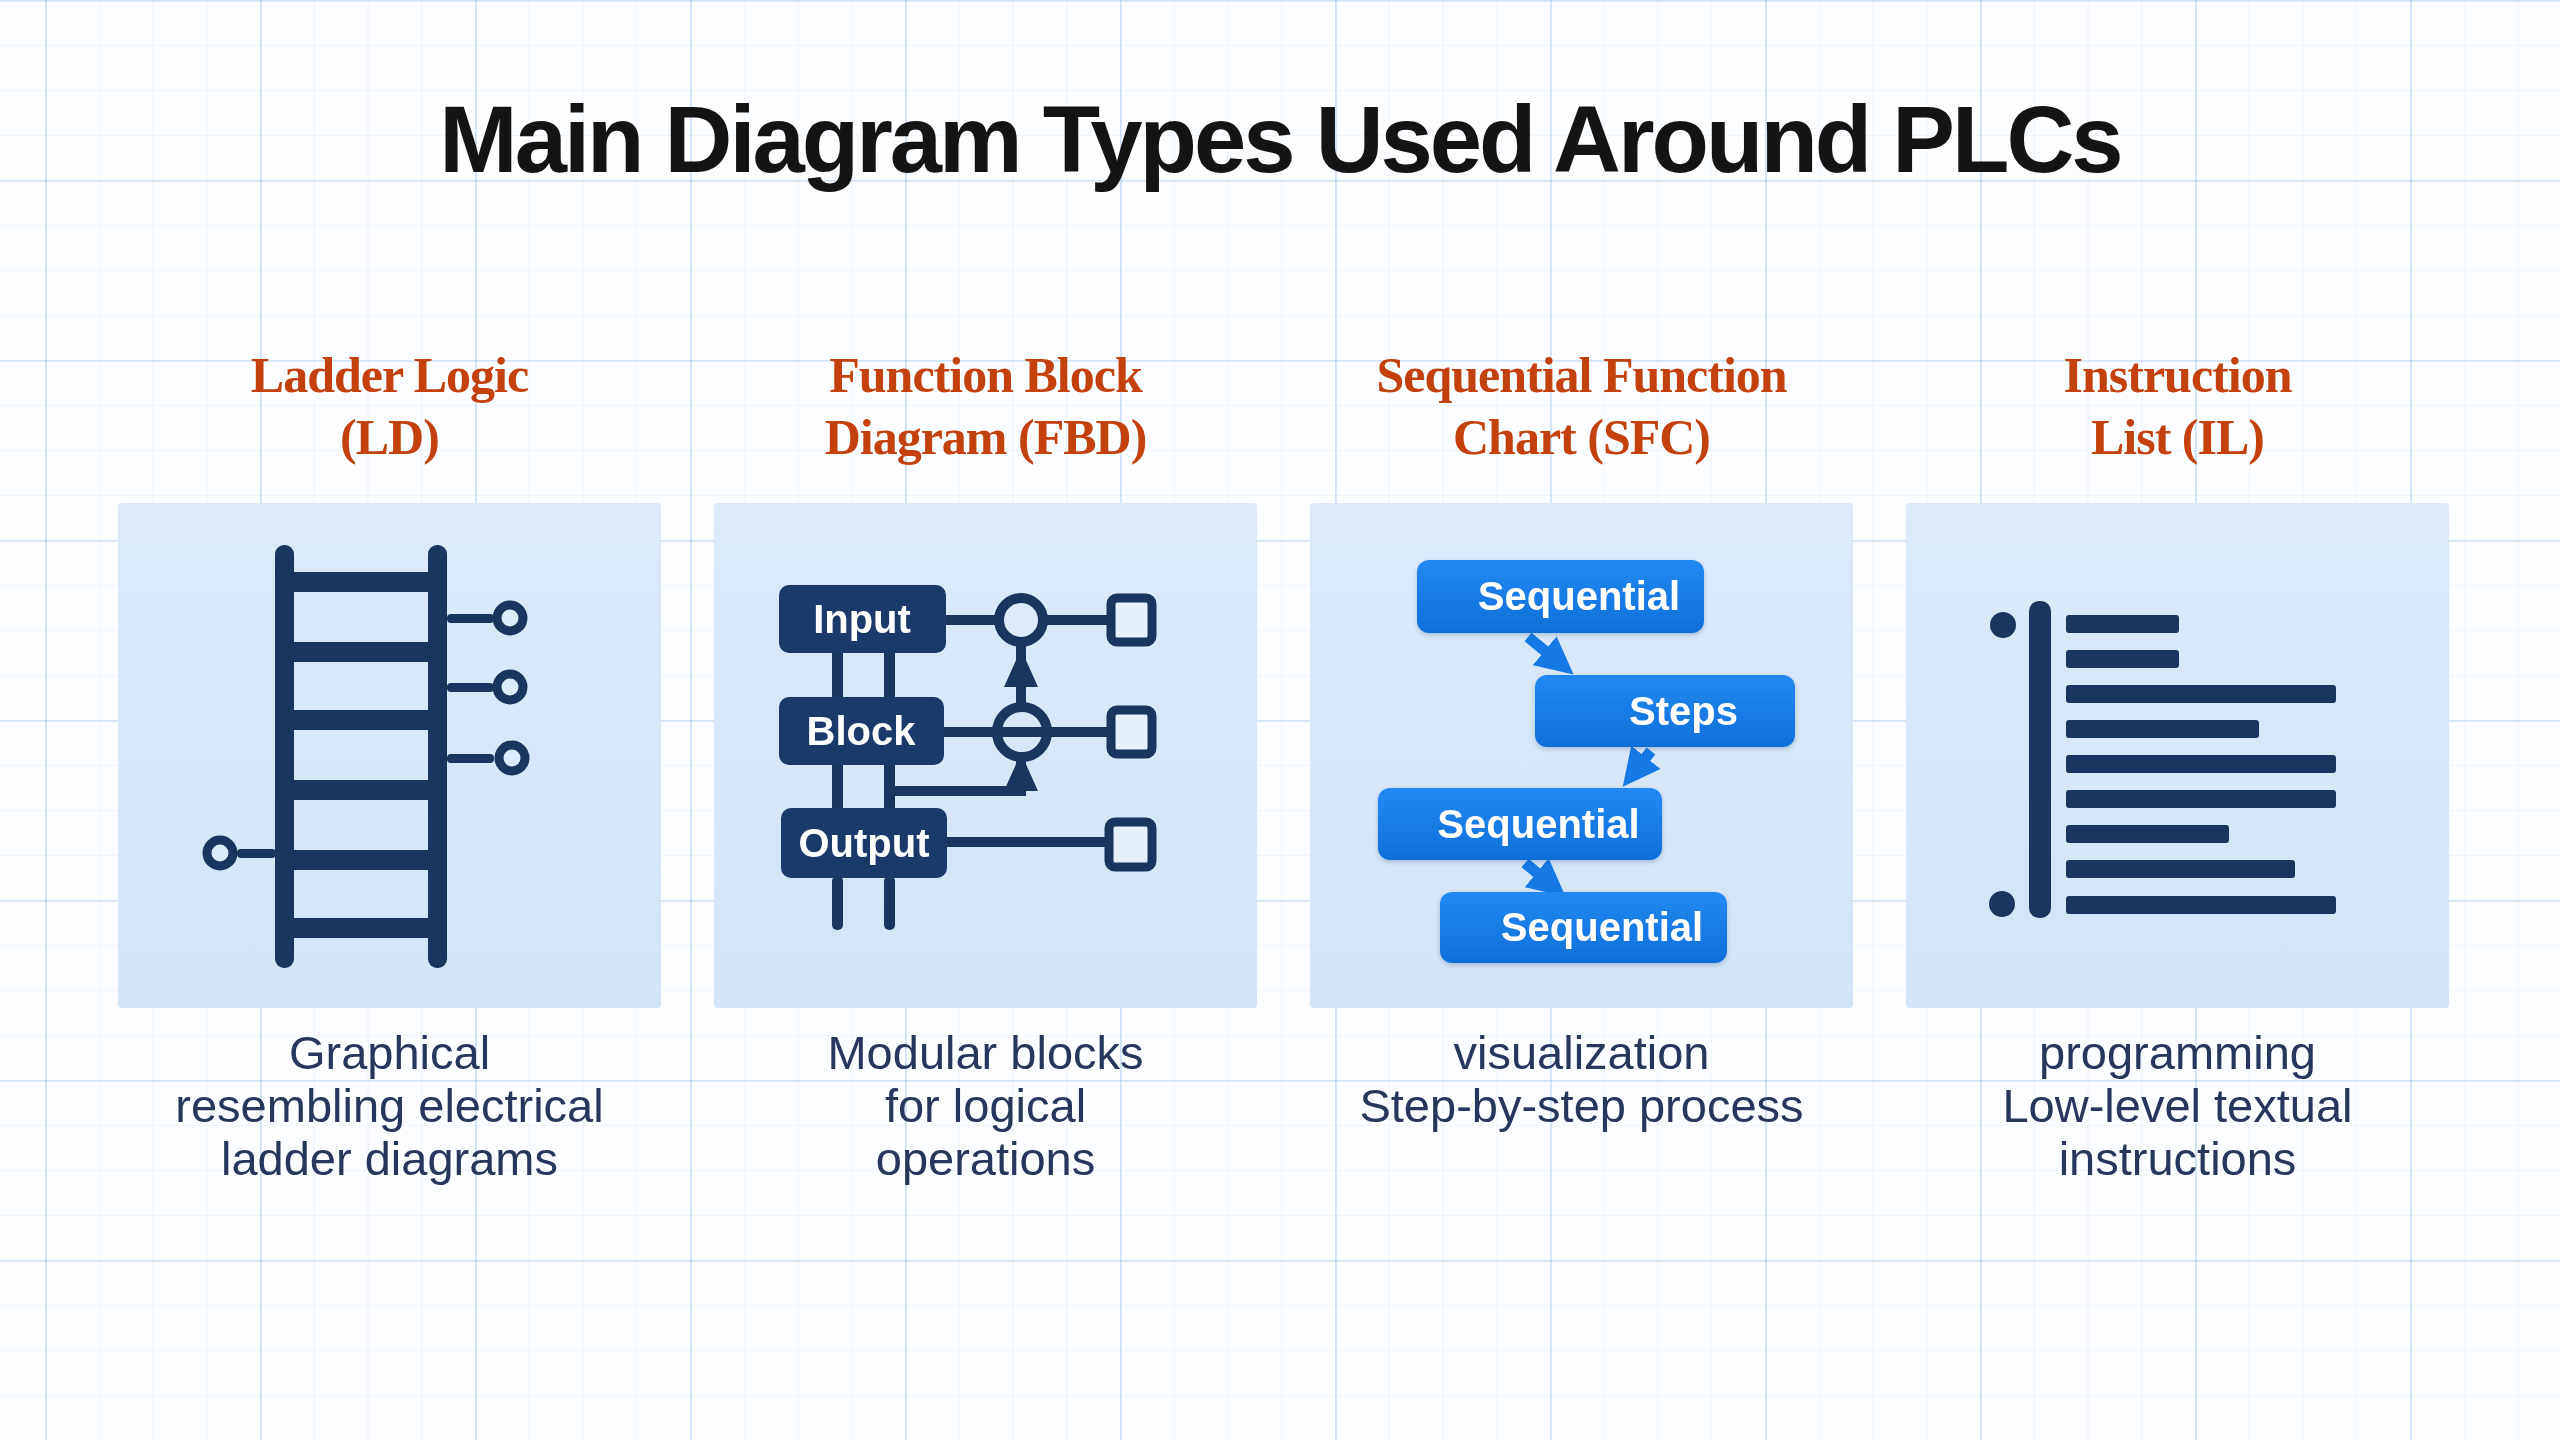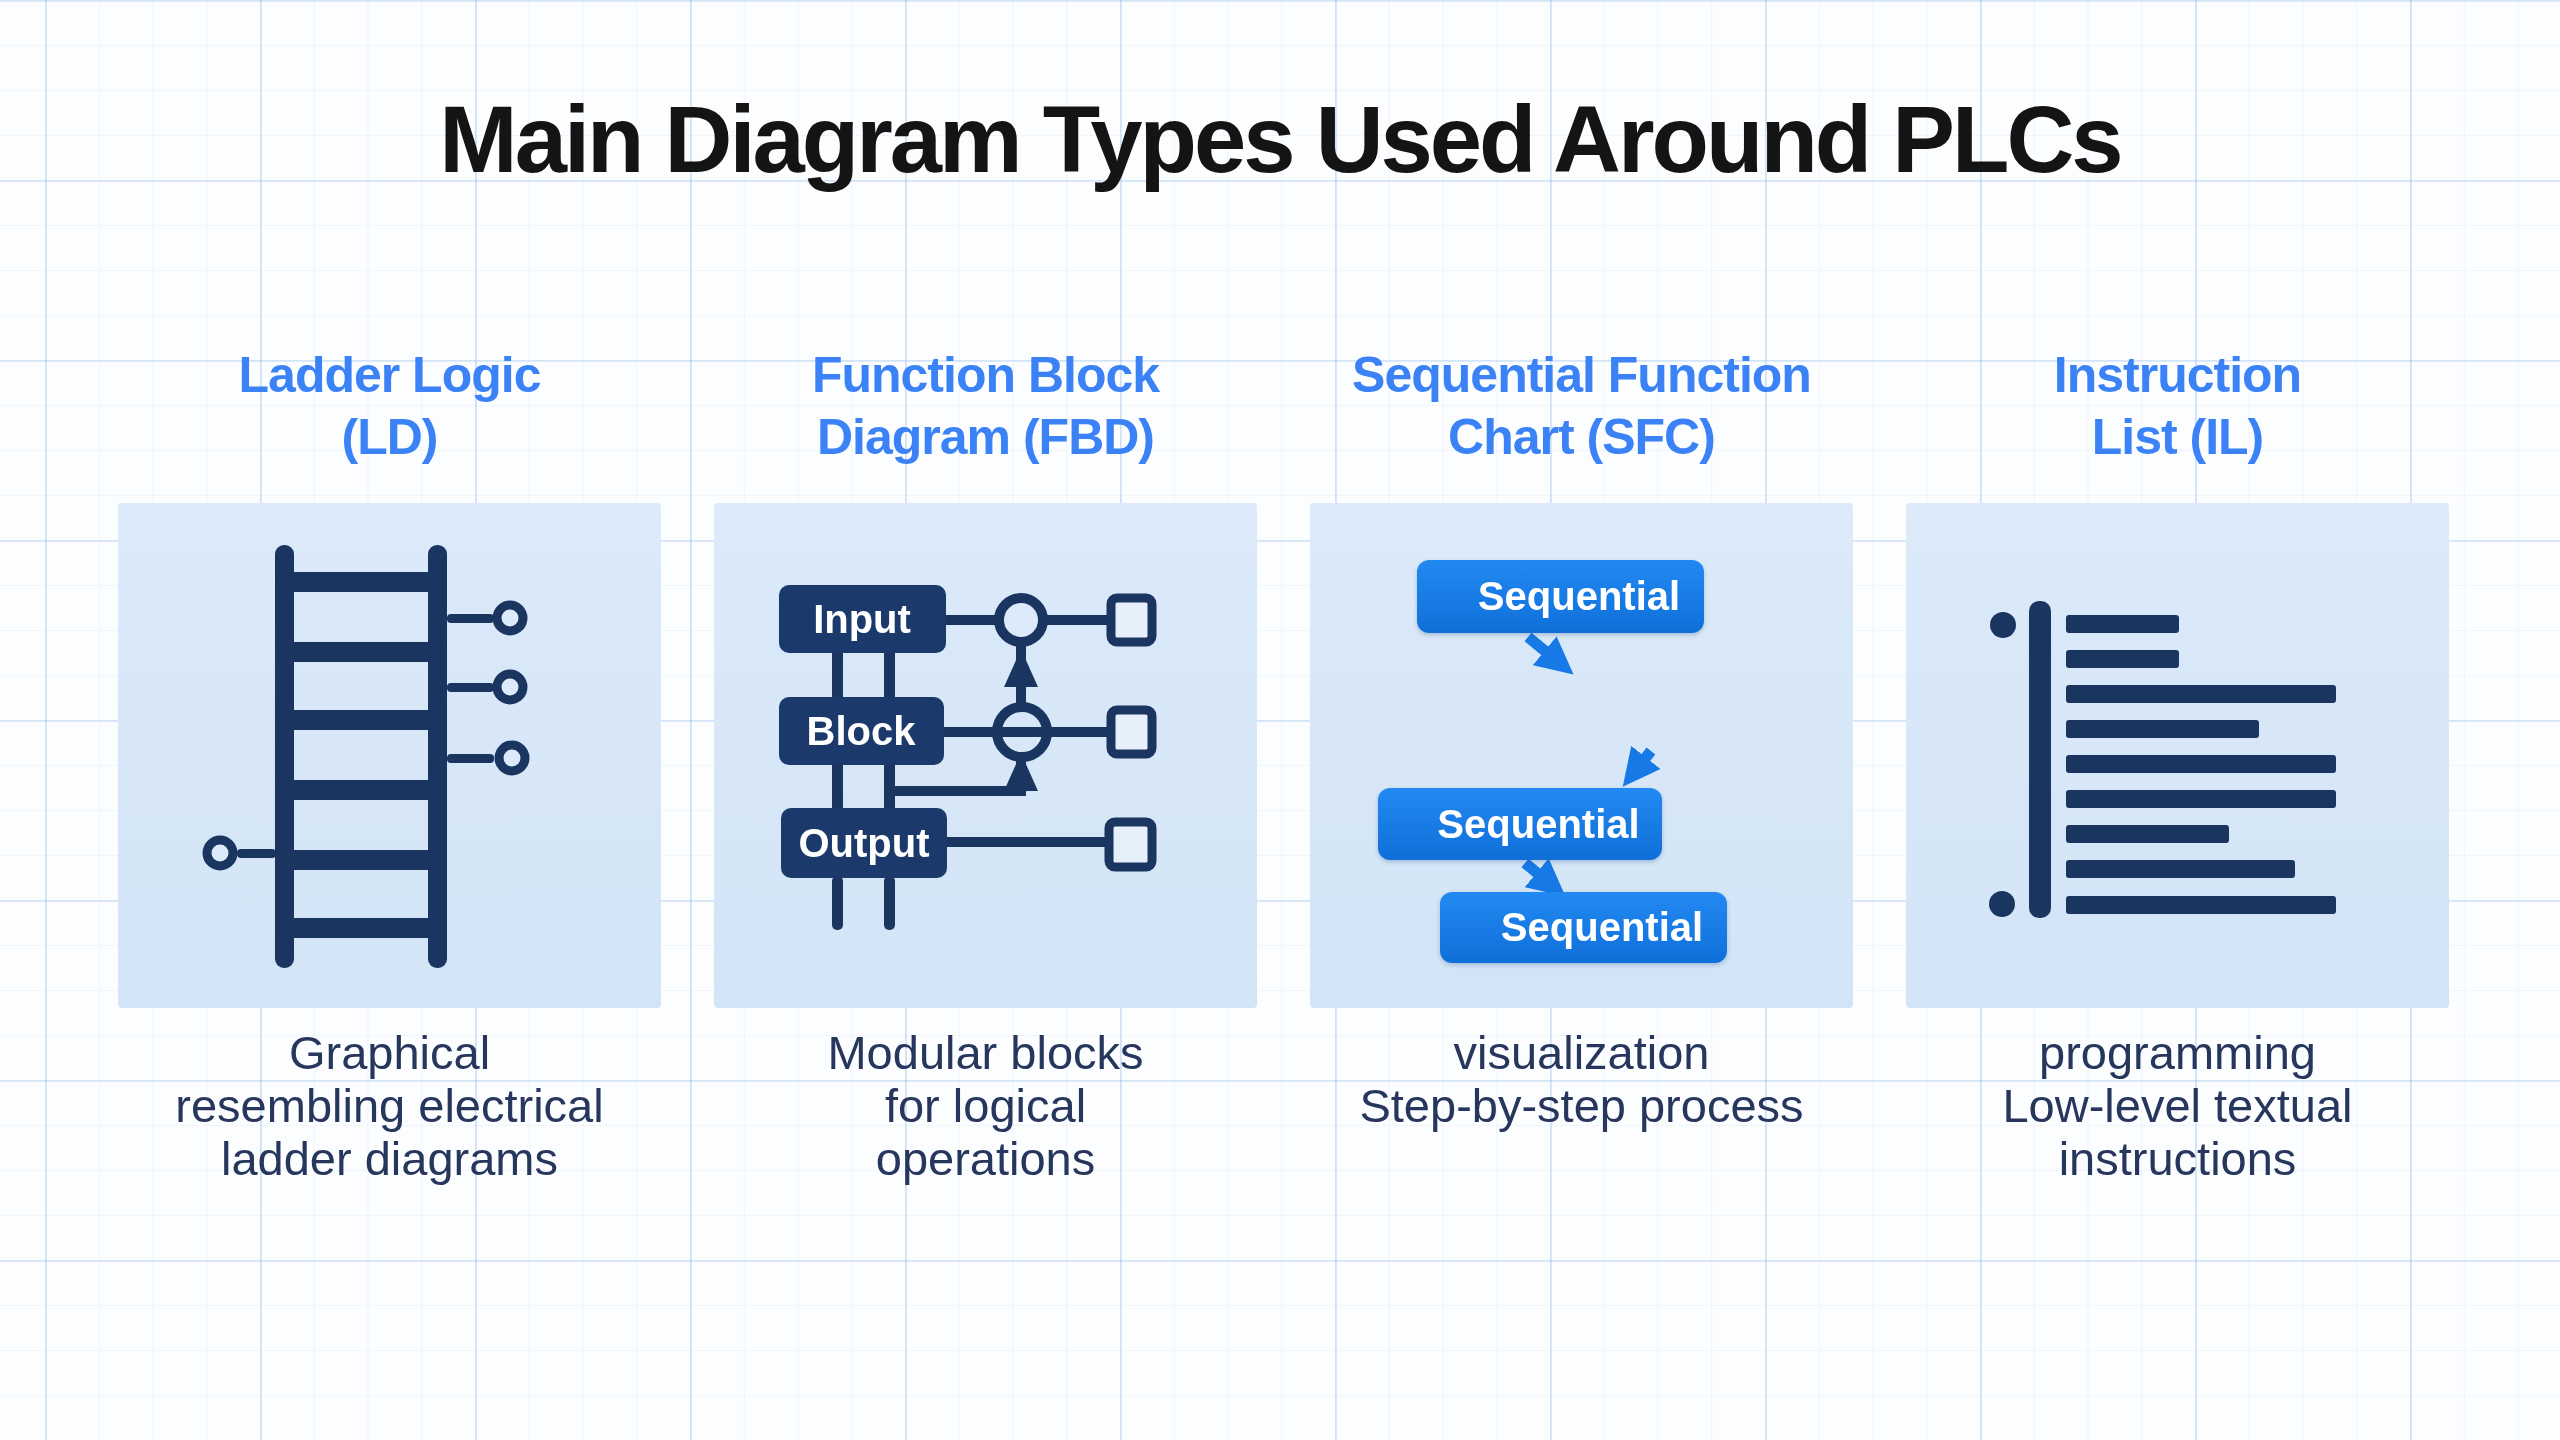--- a/index.html
+++ b/index.html
@@ -19,21 +19,22 @@
     position:absolute;top:86px;left:0;width:2560px;
     text-align:center;
     font-size:94px;font-weight:bold;letter-spacing:-3px;
     color:#141414;
   }
   .column{position:absolute;top:0;width:543px;height:1440px;}
   .col-header{
     position:absolute;top:344px;left:-60px;width:663px;
     text-align:center;
     font-size:50px;font-weight:bold;letter-spacing:-1px;line-height:62px;
-    color:#3b82f6;
+    color:#c2410c;
+    font-family:Liberation Serif, serif;
   }
   .card{
     position:absolute;top:503px;left:0;width:543px;height:505px;
     background:linear-gradient(180deg,#dceafa 0%,#d2e4f6 100%);
     border-radius:4px;
   }
   .card svg{position:absolute;top:0;left:0;}
   .desc{
     position:absolute;top:1026px;left:-40px;width:623px;
     text-align:center;
@@ -159,20 +160,21 @@
           <path d="M0,0 L10,5 L0,10 Z" fill="#1679e6"></path>
         </marker>
       </defs>
       <g stroke="#1679e6" stroke-width="11" fill="none">
         <line x1="218" y1="134" x2="252" y2="162" marker-end="url(#arrowBlue)"></line>
         <line x1="341" y1="248" x2="322" y2="272" marker-end="url(#arrowBlue)"></line>
         <line x1="215" y1="360" x2="244" y2="384" marker-end="url(#arrowBlue)"></line>
       </g>
     </svg>
     <div class="sfc-box" style="left:107px;top:57px;width:250px;height:73px">Sequential</div>
+    <div class="sfc-box" style="left:225px;top:172px;width:223px;height:72px">Steps</div>
     <div class="sfc-box" style="left:68px;top:285px;width:247px;height:72px">Sequential</div>
     <div class="sfc-box" style="left:130px;top:389px;width:250px;height:71px">Sequential</div>
   </div>
   <div class="desc">
     <div>visualization</div>
     <div>Step-by-step process</div>
   </div>
 </div>
 
 <div class="column" style="left:1906px">

